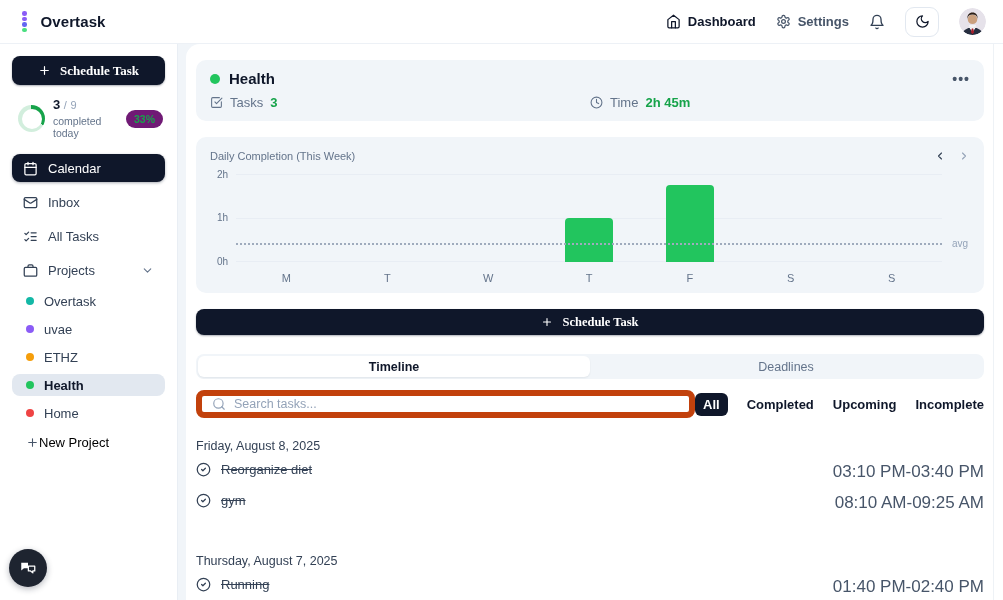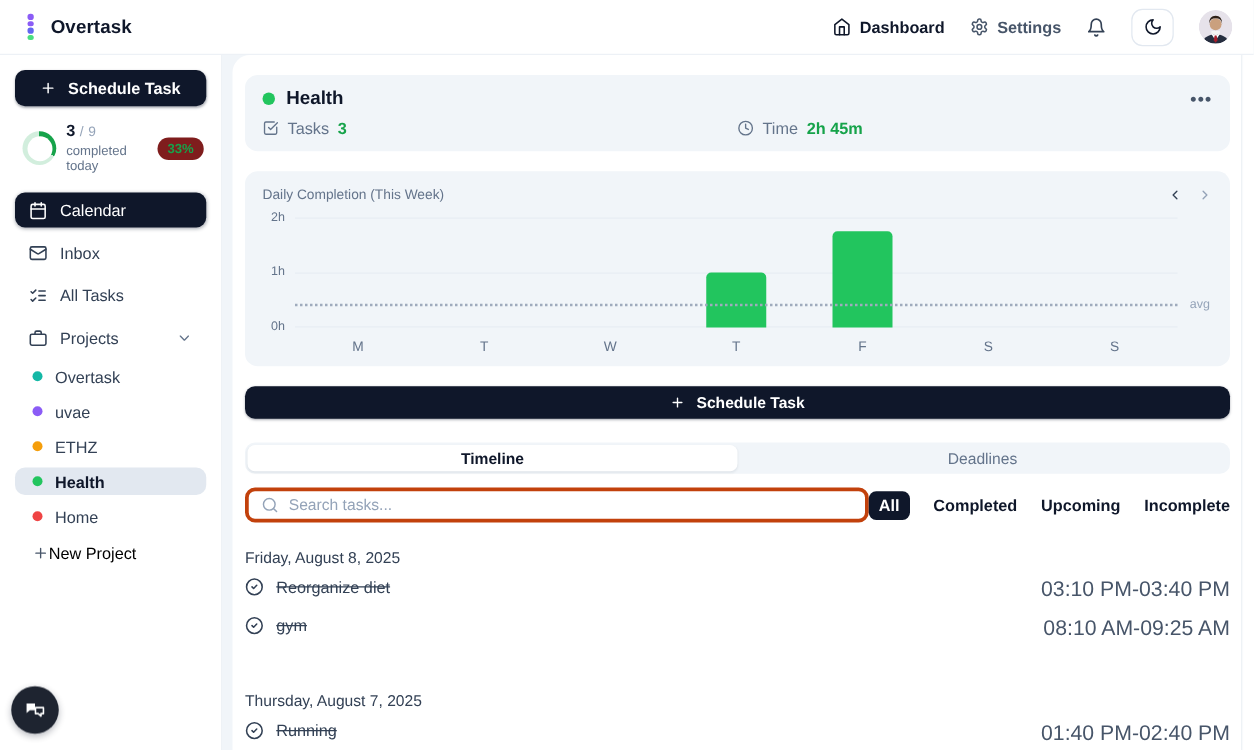--- a/index.html
+++ b/index.html
@@ -20,30 +20,30 @@
   .avatar { width:27px; height:27px; border-radius:50%; overflow:hidden; cursor:pointer; }
 
   
   .app { display:flex; height:556px; }
   .sidebar { width:178px; background:#fff; border-right:1px solid #e9eef4; padding:12px 12px 0; flex-shrink:0; }
   .main-wrap { flex:1; background:#f1f5f9; min-width:0; }
   .panel { height:100%; background:#fff; border-radius:14px 0 0 0; margin-left:8px; padding:16px 19px 0 10px; position:relative; overflow:hidden; }
   .scroll-gutter { position:fixed; right:0; top:44px; bottom:0; width:10px; background:#fff; border-left:1px solid #eef2f6; }
 
   
-  .btn-dark { display:flex; align-items:center; justify-content:center; gap:9px; background:#0f172a; color:#fff; border:none; border-radius:8px; font-family:Liberation Sans, sans-serif; font-size:13px; font-weight:600; cursor:pointer; box-shadow:0 1px 2px rgba(15,23,42,.35); }
+  .btn-dark { display:flex; align-items:center; justify-content:center; gap:9px; background:#0f172a; color:#fff; border:none; border-radius:8px; font-family:Liberation Serif, serif; font-size:13px; font-weight:600; cursor:pointer; box-shadow:0 1px 2px rgba(15,23,42,.35); }
   .btn-schedule-side { width:100%; height:29px; }
   .progress { display:flex; align-items:center; gap:8px; margin:13px 2px 15px 6px; }
   .ring { width:27px; height:27px; border-radius:50%; background:conic-gradient(#16a34a 0 33%, #d2eedd 33% 100%); position:relative; flex-shrink:0; }
   .ring::after { content:""; position:absolute; inset:3.5px; background:#fff; border-radius:50%; }
   .ptext { line-height:1.15; }
   .pline b { color:#0f172a; font-size:13px; }
   .pline .sep, .pline .total { color:#94a3b8; font-size:11px; font-weight:500; }
   .caption { font-size:10.5px; color:#64748b; margin-top:2px; }
-  .badge { margin-left:auto; background:#7f1d1d; color:#16a34a; font-size:10.5px; font-weight:700; padding:3px 8px; border-radius:10px; }
+  .badge { margin-left:auto; background:#701a75; color:#16a34a; font-size:10.5px; font-weight:700; padding:3px 8px; border-radius:10px; }
   .nav-item { height:28px; display:flex; align-items:center; gap:10px; padding:0 11px; border-radius:8px; font-weight:500; color:#334155; margin-bottom:6px; cursor:pointer; }
   .nav-item.active { background:#0f172a; color:#fff; box-shadow:0 1px 3px rgba(15,23,42,.35); }
   .nav-item .chev { margin-left:auto; color:#64748b; }
   .nav-item.active + .nav-item { margin-top:6px; }
   .proj-item { height:22px; display:flex; align-items:center; gap:10px; padding:0 10px 0 14px; margin:0 0 6px 0; border-radius:8px; font-weight:500; color:#334155; cursor:pointer; }
   .proj-item.active { background:#e2e8f0; color:#0f172a; font-weight:600; }
   .dot { width:8px; height:8px; border-radius:50%; flex-shrink:0; }
   .new-project { height:24px; display:flex; align-items:center; padding-left:14px; color:#000000; font-weight:500; cursor:pointer; margin-top:2px; }
 
   
@@ -78,21 +78,21 @@
   .avg-label { position:absolute; right:-26px; top:-7px; font-size:10px; color:#94a3b8; }
   .day-labels { display:flex; margin-top:10px; }
   .day-label { flex:1; text-align:center; font-size:11px; color:#64748b; }
 
   
   .btn-schedule-main { width:100%; height:26px; margin-bottom:19px; font-size:12.5px; }
   .tabs { display:flex; background:#f1f5f9; border-radius:8px; padding:2px; height:25px; margin-bottom:11px; }
   .tab { flex:1; display:flex; align-items:center; justify-content:center; font-size:12.5px; font-weight:500; color:#64748b; border-radius:6px; cursor:pointer; }
   .tab.active { background:#fff; color:#0f172a; font-weight:600; box-shadow:0 1px 2px rgba(15,23,42,.07); }
   .search-row { display:flex; align-items:center; margin-bottom:2px; }
-  .search-box { width:518px; height:28px; border:3px solid #c2410c; border-radius:8px; background:#fff; display:flex; align-items:center; padding:0 10px; gap:8px; }
+  .search-box { width:518px; height:28px; border:6px solid #c2410c; border-radius:8px; background:#fff; display:flex; align-items:center; padding:0 10px; gap:8px; }
   .search-box input { border:none; outline:none; flex:1; font-family:inherit; font-size:12.5px; color:#334155; background:transparent; }
   .search-box input::placeholder { color:#94a3b8; }
   .filters { margin-left:auto; display:flex; align-items:center; gap:19px; }
   .filter { background:none; border:none; font-family:inherit; font-size:13px; font-weight:600; color:#0f172a; cursor:pointer; padding:0; }
   .filter.active { background:#0f172a; color:#fff; padding:4px 8px; border-radius:6px; }
 
   
   .date-header { font-size:12.5px; font-weight:500; color:#334155; margin:21px 0 9px; }
   .task-row { display:flex; height:31px; cursor:pointer; }
   .task-check { color:#334155; flex-shrink:0; }

